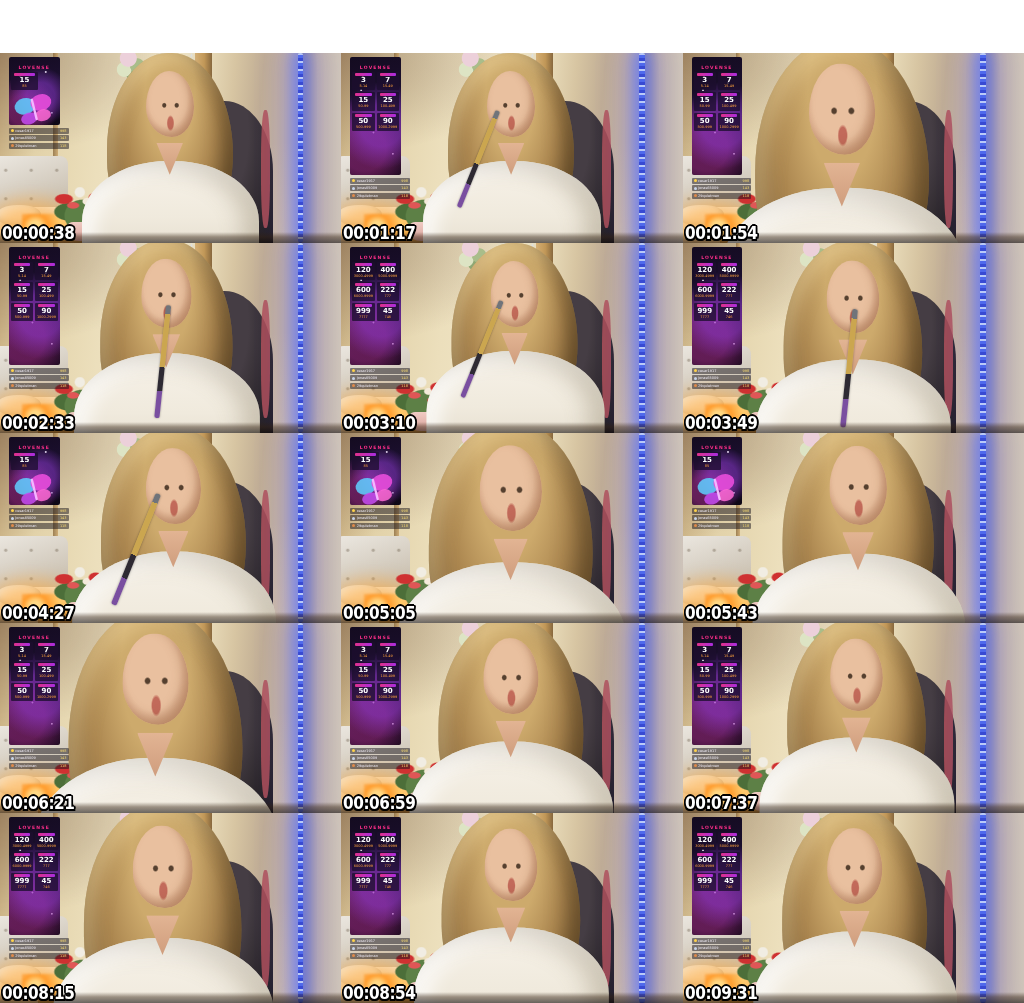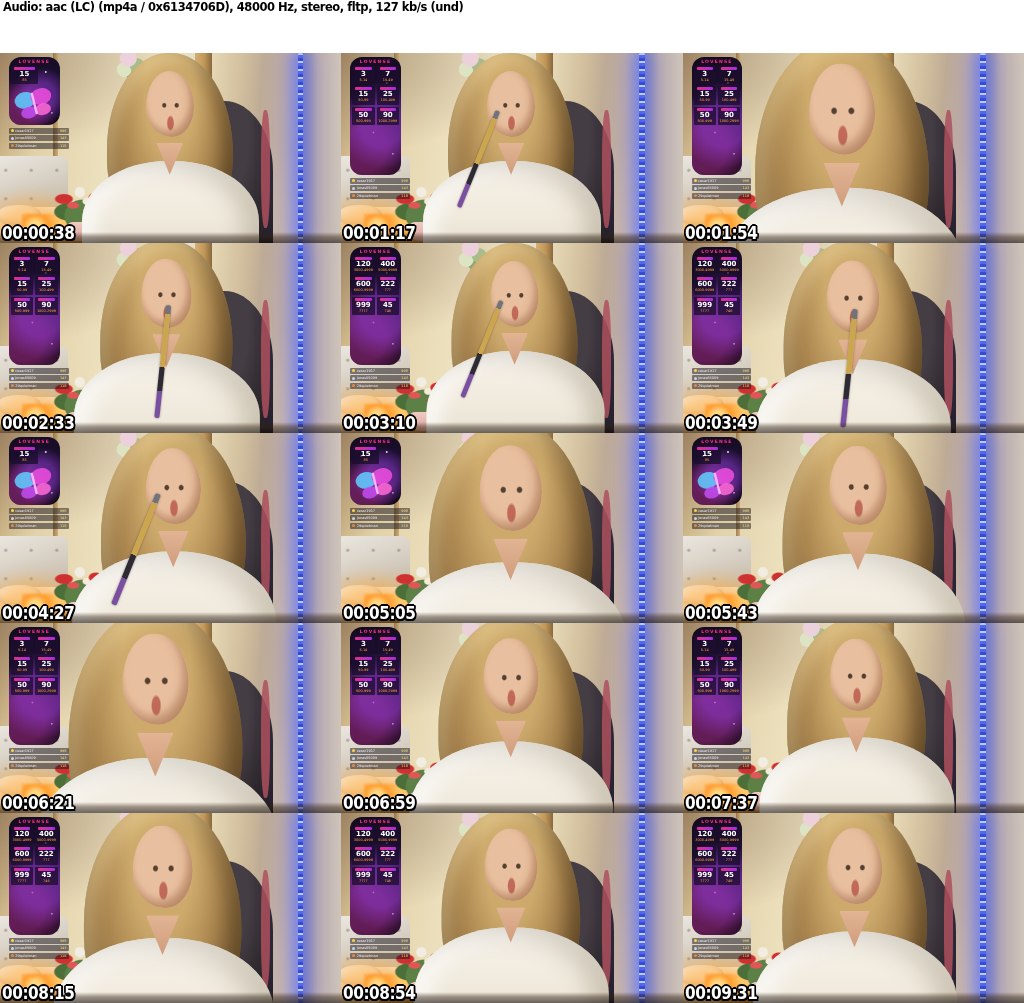--- a/index.html
+++ b/index.html
@@ -88,21 +88,21 @@
      clip-path:polygon(0 0,100% 0,50% 100%);background:linear-gradient(180deg,#e2b493,#cf9d7d);}
   .pipe{position:absolute;display:none;width:2.7%;border-radius:2px;
      background:linear-gradient(180deg,#70747a 0 8%,#cba64f 8% 55%,#2e2a33 55% 76%,#7a4fa0 76% 100%);
      box-shadow:0 0 2px rgba(0,0,0,.4);}
   .pipe-mouth{left:30%;top:27%;height:52%;transform:rotate(22deg);}
   .pipe-hand{left:46%;top:31%;height:54%;transform:rotate(6deg);}
   .pipe.show{display:block;}
 
   
   .hud{position:absolute;left:2.6%;top:2%;width:17.5%;}
-  .panel{position:relative;width:85%;border-radius:12px;padding:2px 2px 3px;box-sizing:border-box;overflow:hidden;
+  .panel{position:relative;width:85%;border-radius:2px;padding:8px 2px 3px;box-sizing:border-box;overflow:hidden;
      background:linear-gradient(165deg,#140b20 0%,#1c1030 45%,#0d0714 100%);}
   .panel::before{content:"";position:absolute;inset:0;pointer-events:none;background:
      radial-gradient(circle at 62% 58%,rgba(150,60,220,.5) 0 28%,transparent 58%),
      radial-gradient(circle at 28% 78%,rgba(230,60,180,.38) 0 22%,transparent 52%),
      radial-gradient(circle at 22% 28%,rgba(255,255,255,.85) 0 .6px,transparent 1.4px),
      radial-gradient(circle at 72% 22%,rgba(255,255,255,.8) 0 .6px,transparent 1.4px),
      radial-gradient(circle at 46% 64%,rgba(255,255,255,.75) 0 .5px,transparent 1.3px),
      radial-gradient(circle at 84% 82%,rgba(255,255,255,.7) 0 .5px,transparent 1.3px);}
   .brand{position:relative;color:#ff2e8a;font-size:4.5px;font-weight:bold;letter-spacing:1.2px;
      text-align:center;line-height:6px;z-index:1;}
@@ -129,21 +129,20 @@
   
   .timestamp{position:absolute;left:2px;bottom:1px;color:#fff;font-weight:bold;font-size:17px;line-height:17px;
      font-family:"DejaVu Sans",sans-serif;transform:scaleX(.9);transform-origin:left bottom;letter-spacing:-.5px;
      text-shadow:2px 0 0 #000,-2px 0 0 #000,0 2px 0 #000,0 -2px 0 #000,
                  1.5px 1.5px 0 #000,-1.5px -1.5px 0 #000,1.5px -1.5px 0 #000,-1.5px 1.5px 0 #000;}
 </style>
 </head>
 <body>
 
 <div class="meta-header">
-  <div class="meta-line">Audio: aac (LC) (mp4a / 0x6134706D), 48000 Hz, stereo, fltp, 127 kb/s (und)</div>
 </div>
 
 <div class="sheet-grid">
   <div class="thumb ov-butterfly">
     <div class="layer wall"></div>
     <div class="layer wall-shade"></div>
     <div class="layer wall-right"></div>
     <div class="layer mirror-edge"></div>
     <div class="layer pillar"></div>
     <div class="layer string-lights"></div>

